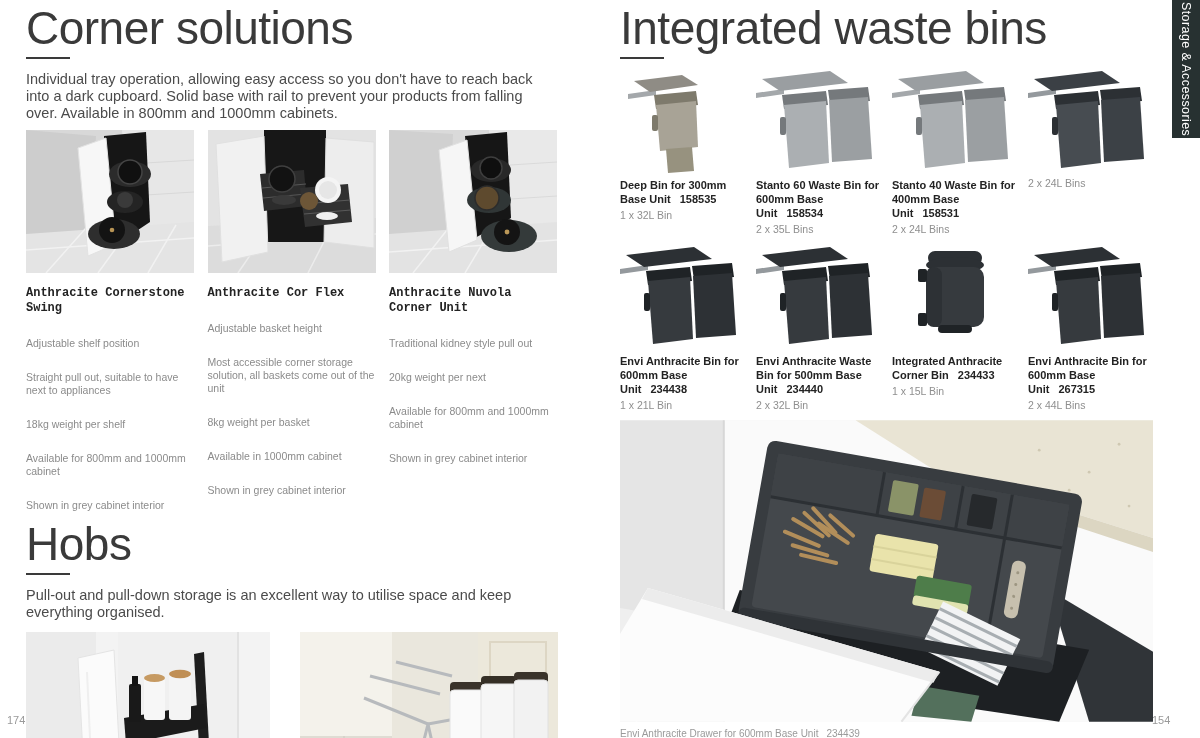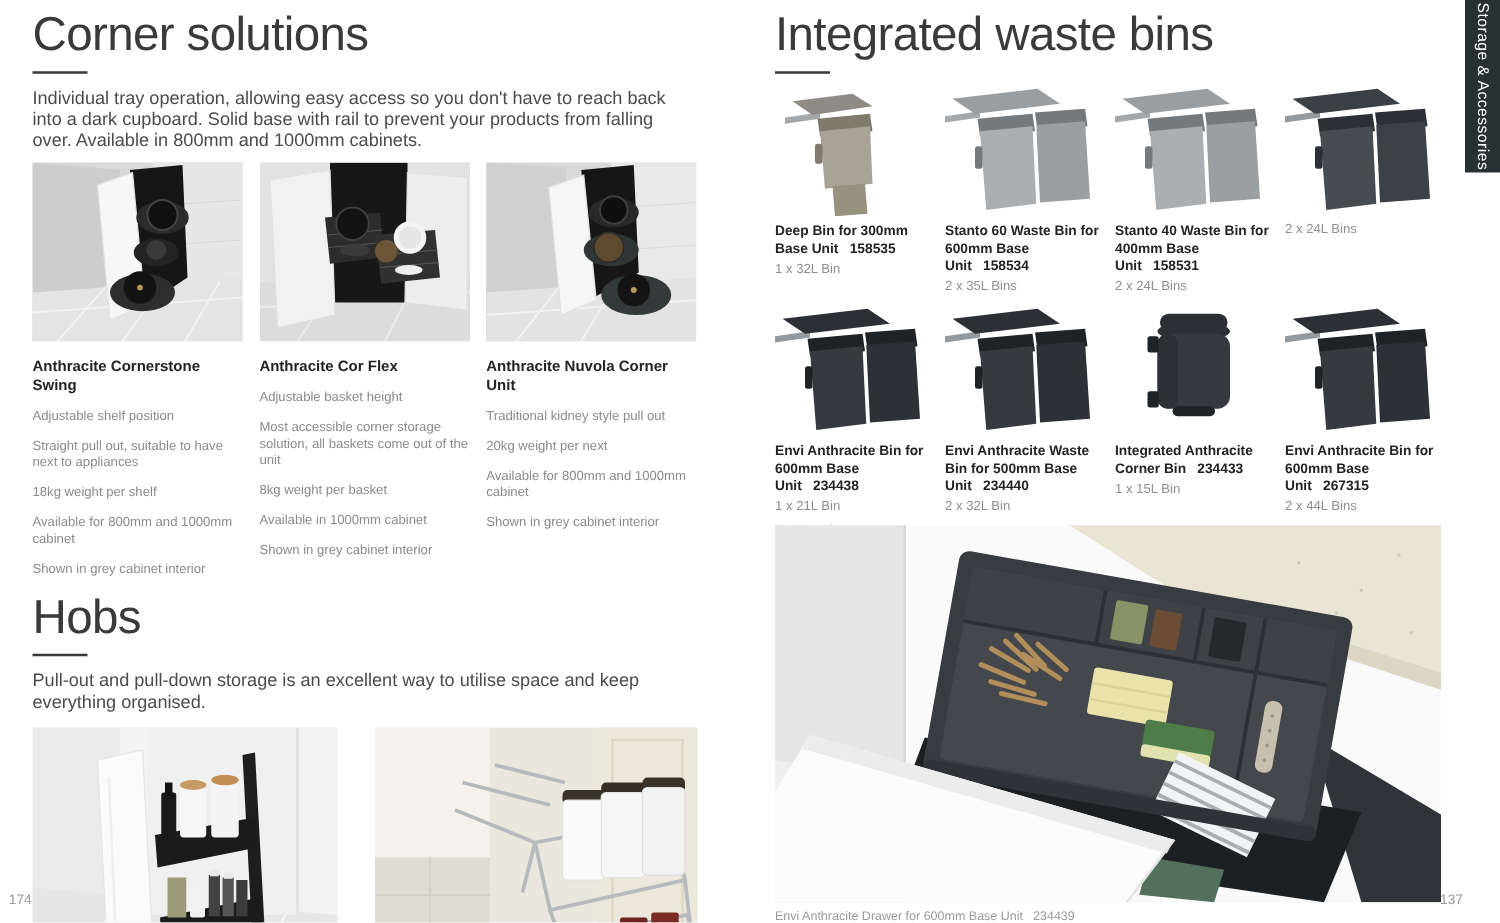--- a/index.html
+++ b/index.html
@@ -1,29 +1,29 @@
 <!DOCTYPE html>
 <html><head>
 <meta charset="utf-8">
 <style>
   html,body{margin:0;padding:0;background:#ffffff;}
   body{font-family:"Liberation Sans","DejaVu Sans",sans-serif;color:#3c3c3c;}
   .sheet{position:relative;width:1200px;height:738px;background:#fff;overflow:hidden;}
 
-  h1.sec{font-size:38px;font-weight:300;letter-spacing:-0.5px;color:#3a3a3a;margin:0;line-height:44px;}
+  h1.sec{font-size:46px;font-weight:300;letter-spacing:-0.5px;color:#3a3a3a;margin:0;line-height:44px;}
   .rule{width:44px;border-top:2px solid #3a3a3a;margin-top:7px;}
   .intro{font-size:14.5px;line-height:17px;color:#4b4b4b;margin:12px 0 0 0;}
 
   
   .page-left{position:absolute;left:26px;top:6px;width:531px;}
   .corner-grid{display:grid;grid-template-columns:repeat(3,168px);column-gap:13.5px;margin-top:8px;}
   .photo{width:168px;height:143px;overflow:hidden;background:#ddd;}
   .photo svg{display:block;}
-  .pname{font-size:12px;font-weight:700;color:#232323;line-height:15px;margin-top:13px;}
-  .feat{font-size:10.5px;color:#8b8b8b;line-height:13px;margin-top:11px;}
+  .pname{font-size:12px;font-weight:700;color:#232323;line-height:15px;margin-top:13px;font-family:Liberation Mono, monospace;}
+  .feat{font-size:10.5px;color:#8b8b8b;line-height:13px;margin-top:21px;}
 
   .hobs-block{margin-top:10px;}
   .hob-grid{display:flex;gap:30px;margin-top:11px;}
   .hob-photo{overflow:hidden;background:#eee;}
   .code{font-size:11px;font-weight:700;color:#232323;}
 
   
   .page-right{position:absolute;left:620px;top:6px;width:533px;height:726px;}
   .bin-grid{position:absolute;left:0;display:grid;grid-template-columns:repeat(4,124px);column-gap:12px;}
   .bg1{top:54px;} .bg2{top:230px;}
@@ -445,15 +445,15 @@
     <div class="feature-caption">
       <span>Envi Anthracite Drawer for 600mm Base Unit</span><span class="fc-code">234439</span>
     </div>
   </section>
 
   <div class="side-tab">
     <span>Storage &amp; Accessories</span>
   </div>
 
   <div class="pageno pn-left">174</div>
-  <div class="pageno pn-right">137</div>
+  <div class="pageno pn-right">154</div>
 
 </div>
 
 </body></html>

